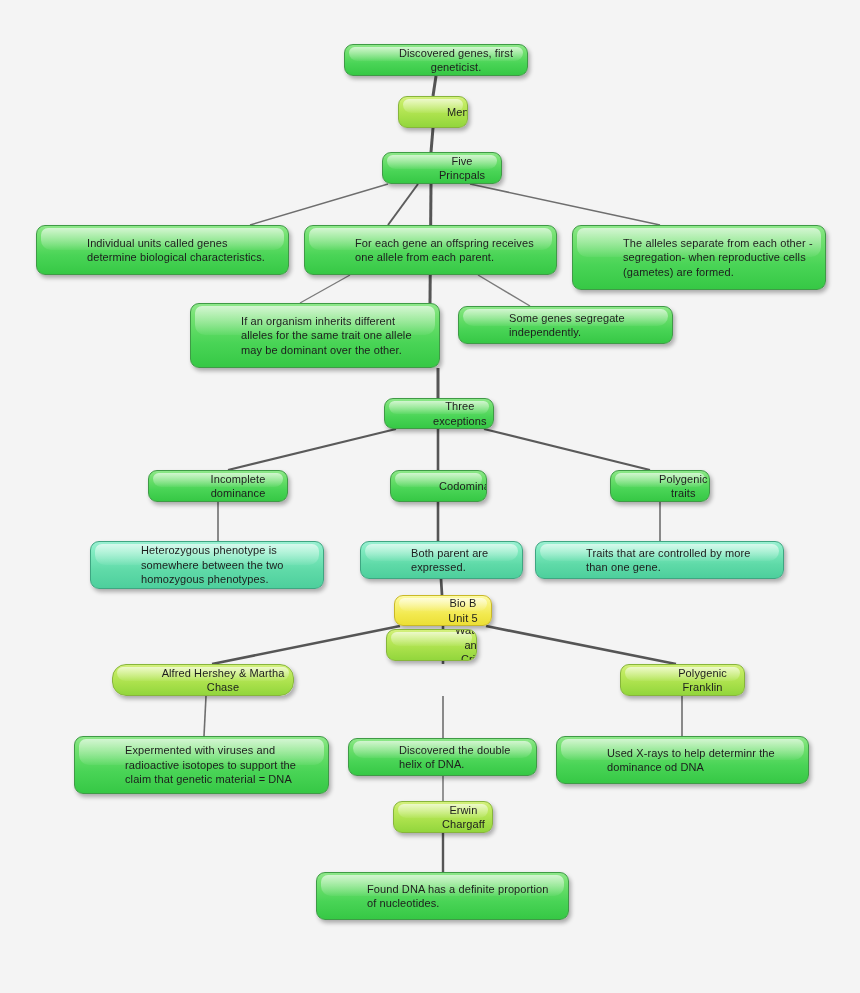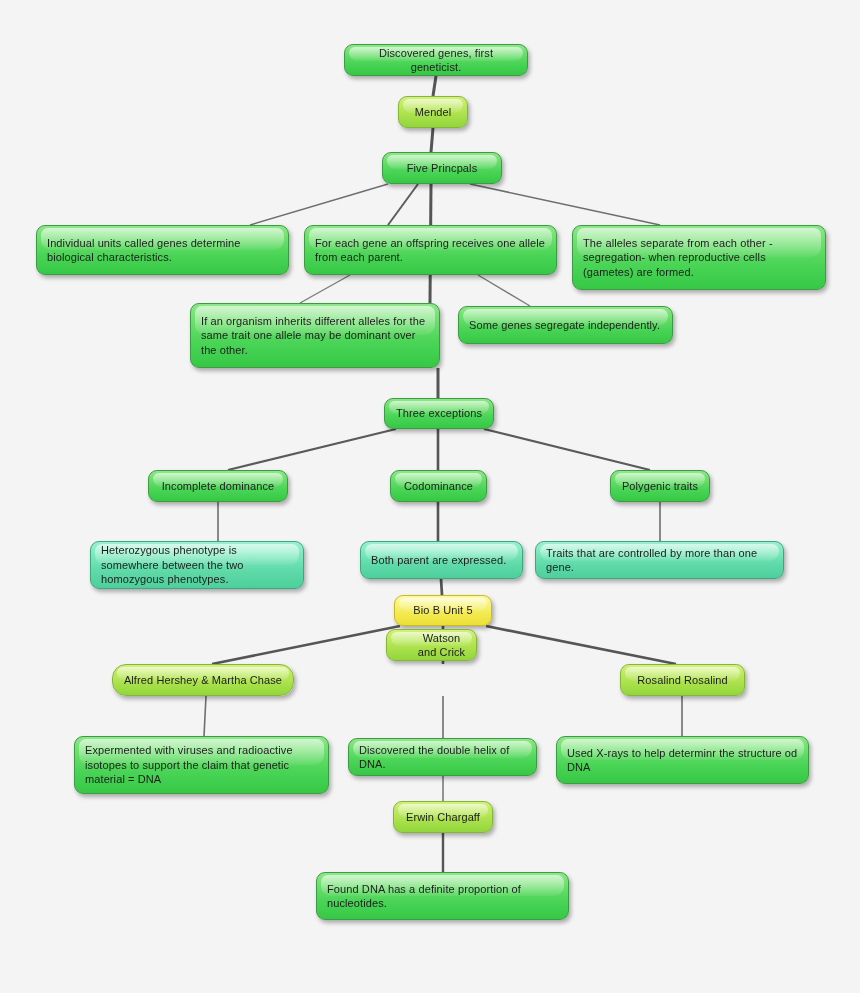--- a/index.html
+++ b/index.html
@@ -37,20 +37,21 @@
   }
   .node .txt {
     position: relative;
     z-index: 2;
     width: 100%;
     color: #1d1d1d;
     font-size: 11px;
     line-height: 14.5px;
     letter-spacing: .1px;
     white-space: pre-line;
+    margin-left: 40px;
   }
   .node::after {
     
     content: "";
     position: absolute;
     left: 4px; right: 4px; top: 2px;
     height: 46%;
     border-radius: 7px 7px 10px 10px;
     background: linear-gradient(to bottom, rgba(255,255,255,.62), rgba(255,255,255,.05));
     pointer-events: none;
@@ -138,49 +139,49 @@
       </div>
       <div class="node t-green center" style="left: 148px; top: 470px; width: 140px; height: 32px;">
         <span class="txt">Incomplete dominance</span>
       </div>
       <div class="node t-green center" style="left: 390px; top: 470px; width: 97px; height: 32px;">
         <span class="txt">Codominance</span>
       </div>
       <div class="node t-green center" style="left: 610px; top: 470px; width: 100px; height: 32px;">
         <span class="txt">Polygenic traits</span>
       </div>
-      <div class="node t-teal left" style="left: 90px; top: 541px; width: 214px; height: 48px;">
+      <div class="node t-teal left" style="left: 90px; top: 541px; width: 234px; height: 48px;">
         <span class="txt">Heterozygous phenotype is somewhere between the two homozygous phenotypes.</span>
       </div>
       <div class="node t-teal left" style="left: 360px; top: 541px; width: 163px; height: 38px;">
         <span class="txt">Both parent are expressed.</span>
       </div>
       <div class="node t-teal left" style="left: 535px; top: 541px; width: 249px; height: 38px;">
         <span class="txt">Traits that are controlled by more than one gene.</span>
       </div>
       <div class="node t-yellow center" style="left: 394px; top: 595px; width: 98px; height: 31px;">
         <span class="txt">Bio B Unit 5</span>
       </div>
       <div class="node t-lime center" style="left: 112px; top: 664px; width: 182px; height: 32px; border-radius: 14px;">
         <span class="txt">Alfred Hershey &amp; Martha Chase</span>
       </div>
       <div class="node t-lime center" style="left: 386px; top: 629px; width: 91px; height: 32px; padding-left: 20px;">
         <span class="txt">Watson and Crick</span>
       </div>
       <div class="node t-lime center" style="left: 620px; top: 664px; width: 125px; height: 32px;">
-        <span class="txt">Rosalind Rosalind</span>
+        <span class="txt">Polygenic Franklin</span>
       </div>
       <div class="node t-green left" style="left: 74px; top: 736px; width: 255px; height: 58px;">
         <span class="txt">Expermented with viruses and radioactive isotopes to support the claim that genetic material = DNA</span>
       </div>
       <div class="node t-green left" style="left: 348px; top: 738px; width: 189px; height: 38px;">
         <span class="txt">Discovered the double helix of DNA.</span>
       </div>
       <div class="node t-green left" style="left: 556px; top: 736px; width: 253px; height: 48px;">
-        <span class="txt">Used X-rays to help determinr the structure od DNA</span>
+        <span class="txt">Used X-rays to help determinr the dominance od DNA</span>
       </div>
       <div class="node t-lime center" style="left: 393px; top: 801px; width: 100px; height: 32px;">
         <span class="txt">Erwin Chargaff</span>
       </div>
       <div class="node t-green left" style="left: 316px; top: 872px; width: 253px; height: 48px;">
         <span class="txt">Found DNA has a definite proportion of nucleotides.</span>
       </div>
     </div>
 </div>
 

